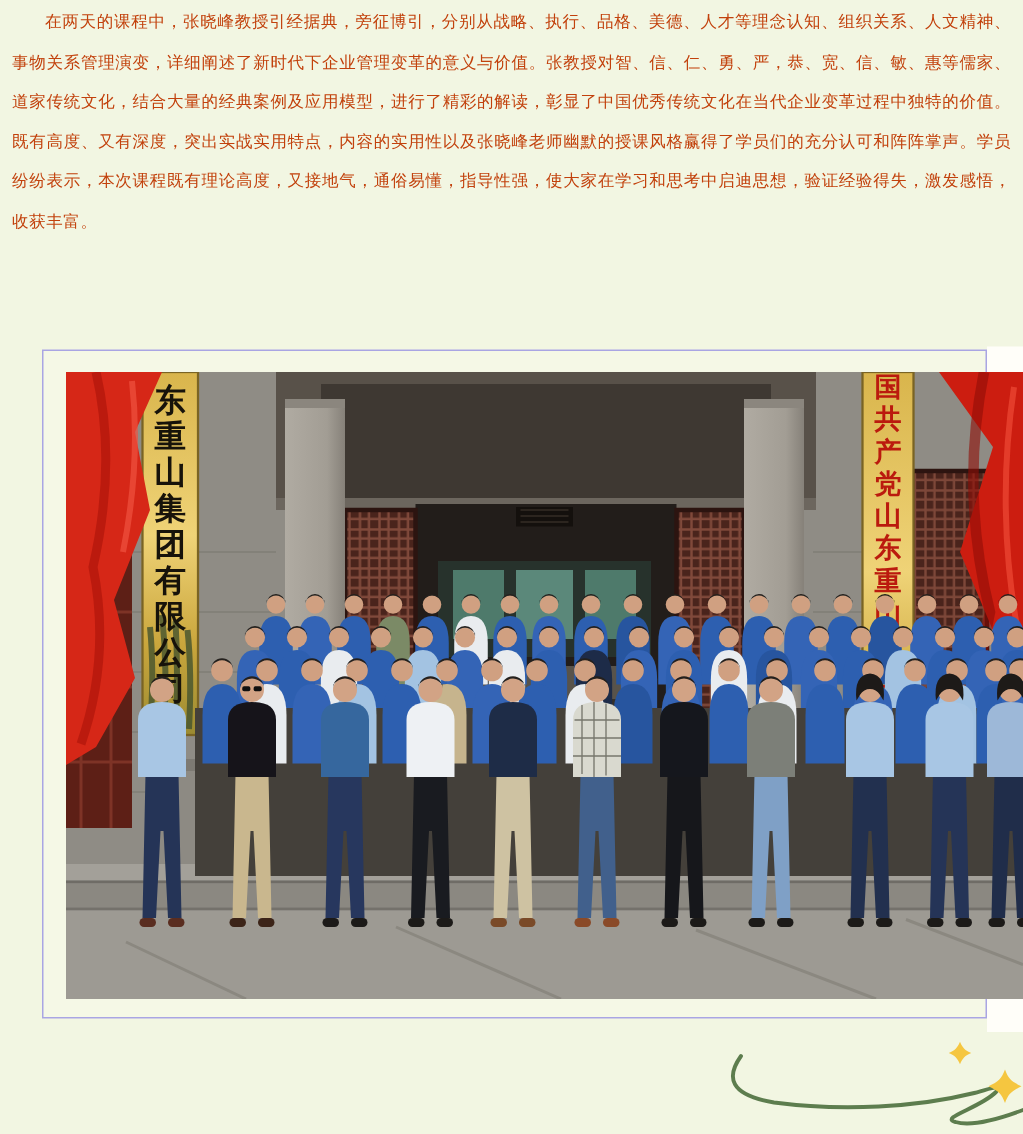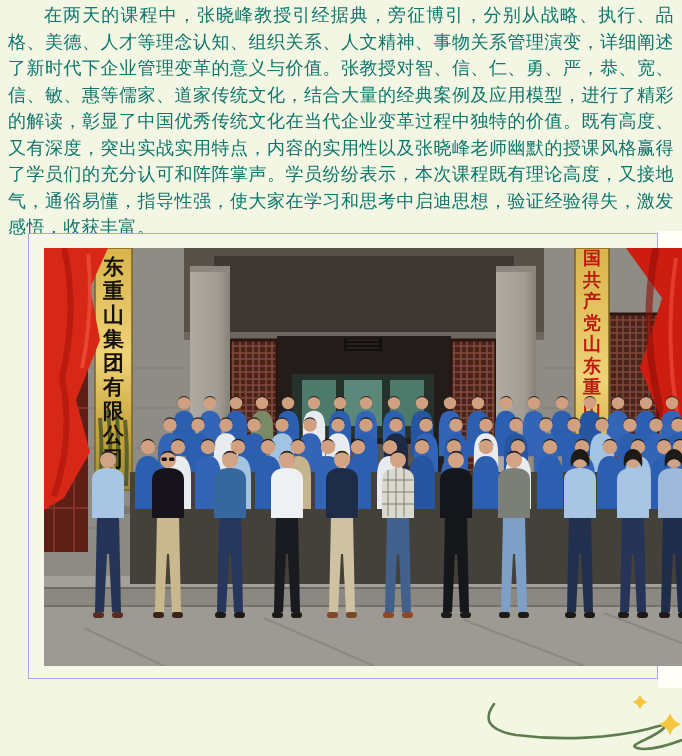--- a/index.html
+++ b/index.html
@@ -3,21 +3,21 @@
 <meta charset="utf-8">
 <style>
   html,body{margin:0;padding:0;}
   body{
     width:682px;height:756px;position:relative;overflow:hidden;
     background:#f2f6e2;
     font-family:"Liberation Sans","DejaVu Sans",sans-serif;
   }
   .para{
     position:absolute;left:8px;top:2px;width:666px;margin:0;
-    font-size:18px;line-height:26.5px;color:#0f766e;
+    font-size:11px;line-height:26.5px;color:#c2410c;
     text-align:justify;text-indent:2em;letter-spacing:.4px;
   }
   .white-strip{
     position:absolute;left:658px;top:231px;width:24px;height:457px;
     background:#fffef9;
   }
   .photo-frame{
     position:absolute;left:28px;top:233px;width:630px;height:446px;
     box-sizing:border-box;border:1px solid #a9a5e3;background:#f5f8e6;
   }

